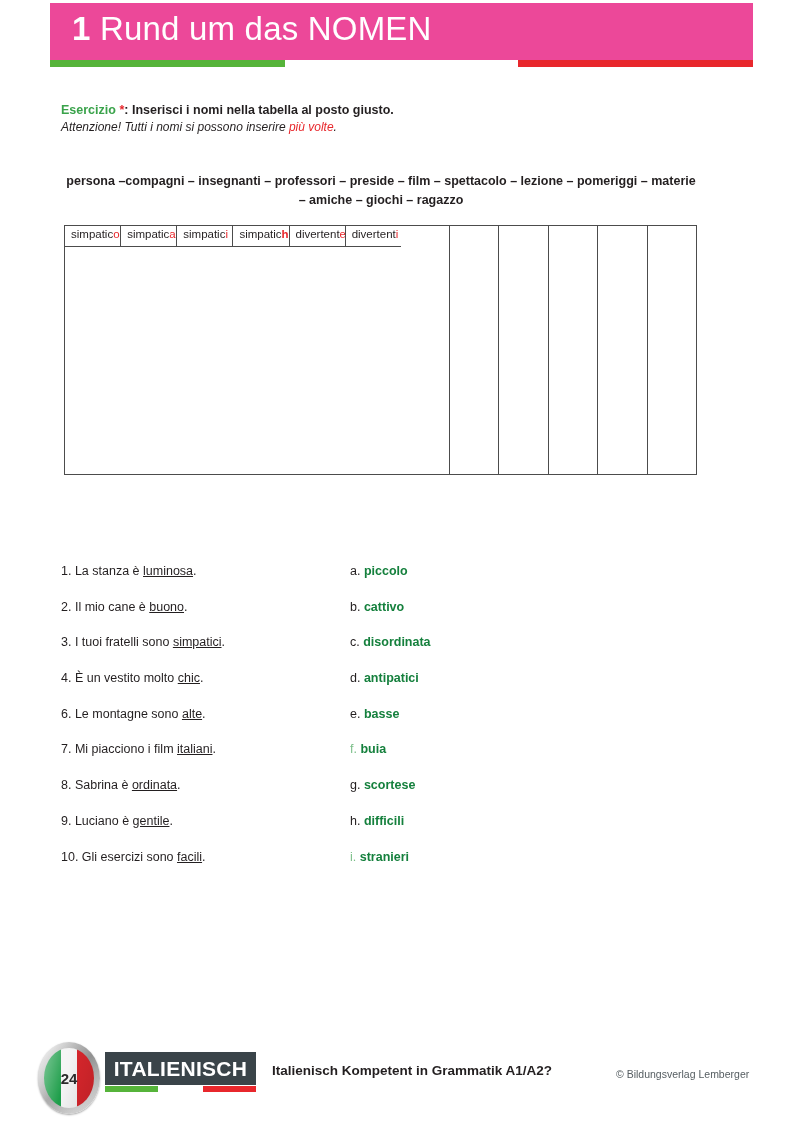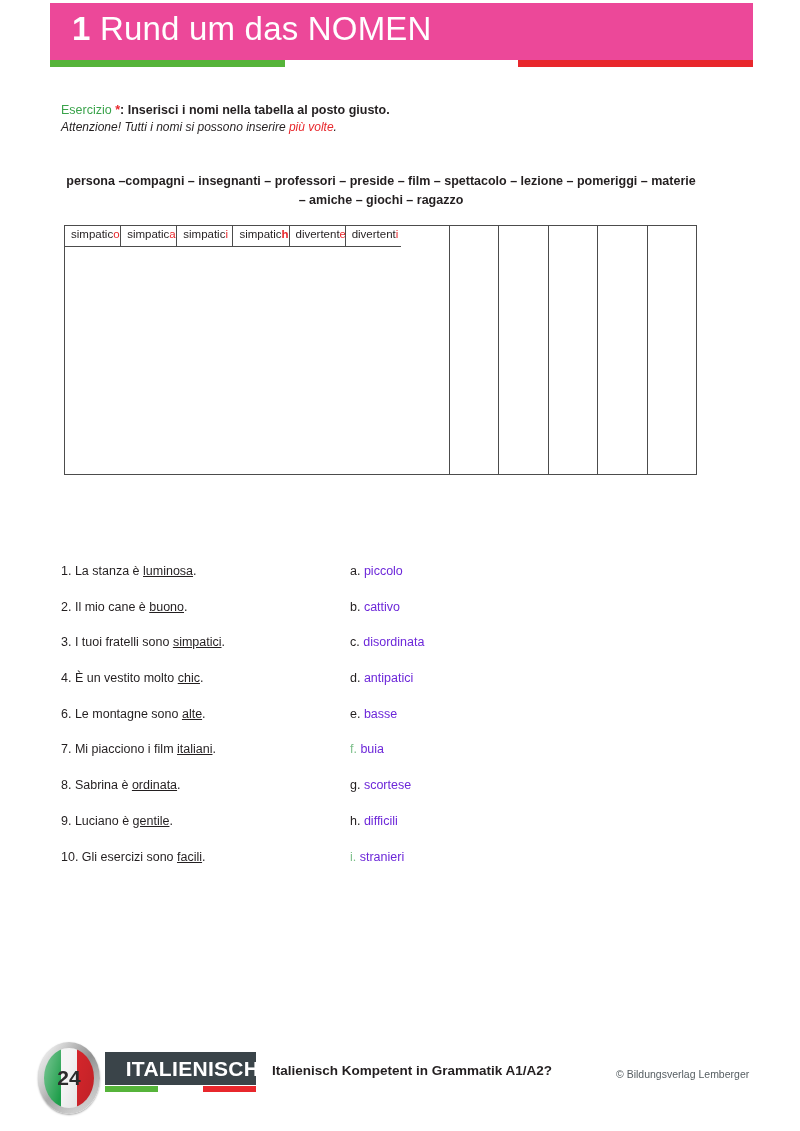--- a/index.html
+++ b/index.html
@@ -25,21 +25,21 @@
   }
   .header-num{font-weight:700;}
   .header-rule-green{
     position:absolute;left:50px;top:60px;width:235px;height:7px;background:#56b43a;
   }
   .header-rule-red{
     position:absolute;left:518px;top:60px;width:235px;height:7px;background:#e8272c;
   }
 
   
-  .ex-label{color:#3aa34b;font-weight:400;margin-top:34px;}
+  .ex-label{color:#3aa34b;font-weight:700;margin-top:34px;}
   .stars{color:#e8272c;font-weight:700;}
   .red{color:#e8272c;}
   .red-b{color:#e8272c;font-weight:700;}
 
   .instr1{
     position:absolute;left:61px;top:103px;width:680px;
     font-size:12.5px;font-weight:700;color:#231f20;line-height:1.25;
   }
   .instr1 .colon{color:#231f20;}
   .note1{
@@ -76,21 +76,21 @@
   
   .instr2{
     position:absolute;left:61px;top:530px;width:700px;
     font-size:12.5px;font-weight:700;color:#231f20;
   }
   .col-left{position:absolute;left:61px;top:565px;width:280px;}
   .col-right{position:absolute;left:350px;top:565px;width:280px;}
   .q-row{height:35.7px;font-size:12.5px;color:#231f20;line-height:1.1;}
   .q-row u{text-decoration:underline;text-underline-offset:1px;}
   .a-row{height:35.7px;font-size:12.5px;color:#231f20;line-height:1.1;}
-  .a-word{color:#6d28d9;}
+  .a-word{color:#15803d;font-weight:bold;}
   .a-letter{color:#231f20;}
   .a-letter.soft{color:#7cbf8a;}
 
   
   .badge{
     position:absolute;left:38px;top:1042px;width:62px;height:72px;
     border-radius:50%;
     background:linear-gradient(135deg,#fdfdfd 0%,#cfcfcf 18%,#9b9b9b 50%,#d8d8d8 78%,#ffffff 100%);
     box-shadow:0 1px 2px rgba(0,0,0,.35);
     overflow:hidden;
@@ -103,28 +103,28 @@
       #f4f4f4 33%, #f4f4f4 66%,
       #d8262c 66%, #d8262c 100%);
   }
   .badge-sheen{
     position:absolute;inset:0;border-radius:50%;
     background:linear-gradient(105deg,rgba(255,255,255,.55) 0%,rgba(255,255,255,0) 45%,rgba(0,0,0,.14) 100%);
   }
   .badge-num{
     position:absolute;left:0;top:0;width:62px;height:72px;
     display:flex;align-items:center;justify-content:center;
-    font-size:21px;font-weight:700;color:#2b2b2b;
+    font-size:15px;font-weight:700;color:#2b2b2b;
   }
   .brand-block{
     position:absolute;left:105px;top:1052px;width:151px;height:33px;
     background:#3a4449;
   }
   .brand-text{
-    position:absolute;left:12px;top:0;width:151px;height:33px;
+    position:absolute;left:0;top:0;width:151px;height:33px;
     display:flex;align-items:center;justify-content:center;
     color:#ffffff;font-size:21px;font-weight:700;letter-spacing:.3px;
   }
   .brand-green{position:absolute;left:105px;top:1086px;width:53px;height:6px;background:#56b43a;}
   .brand-red{position:absolute;left:203px;top:1086px;width:53px;height:6px;background:#e8272c;}
   .foot-sub{
     position:absolute;left:272px;top:1063px;
     font-size:13.5px;font-weight:700;color:#231f20;white-space:nowrap;
   }
   .foot-copy{

